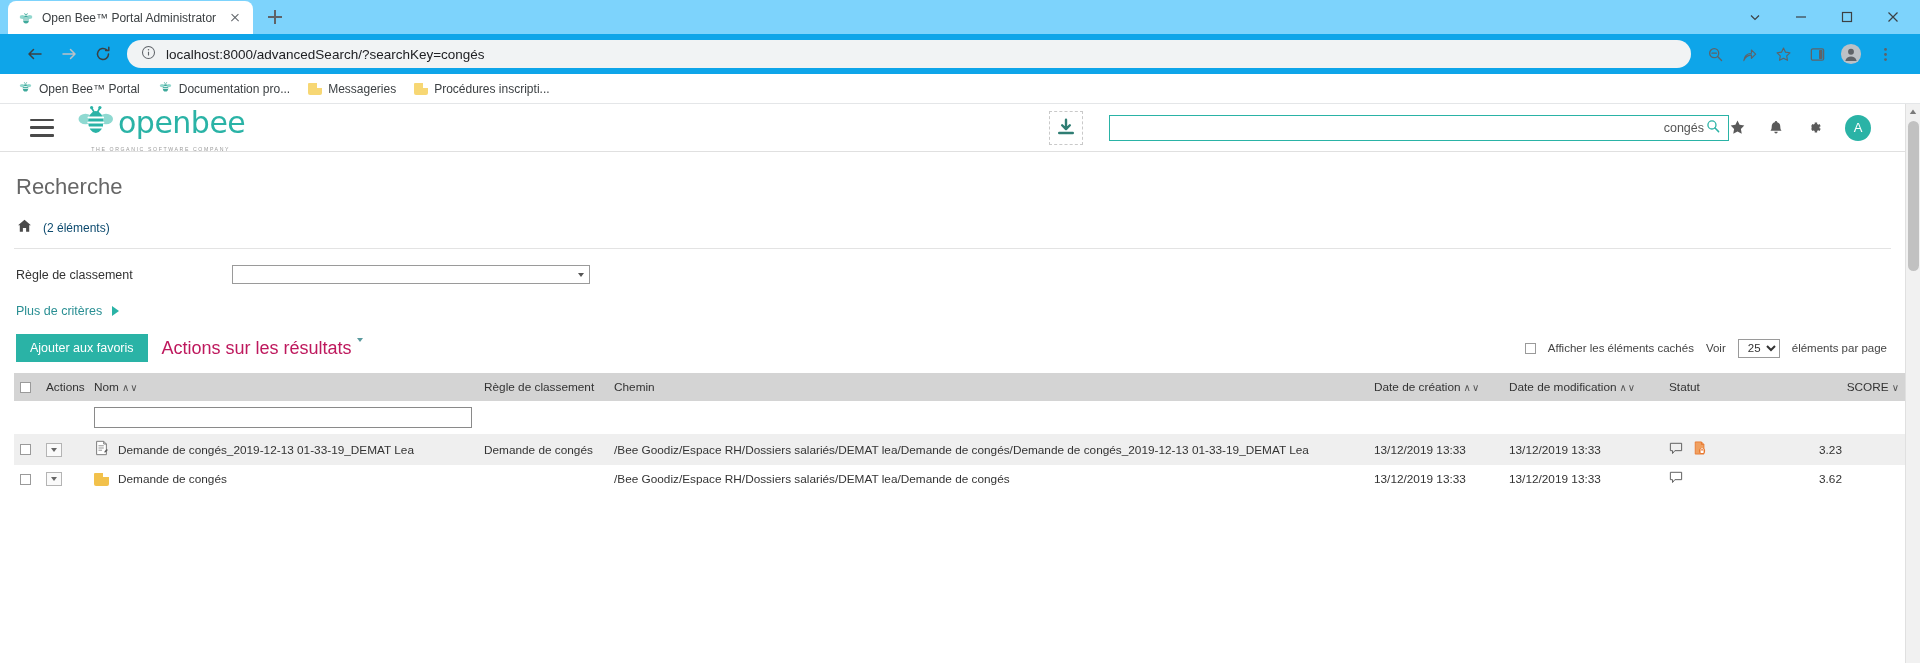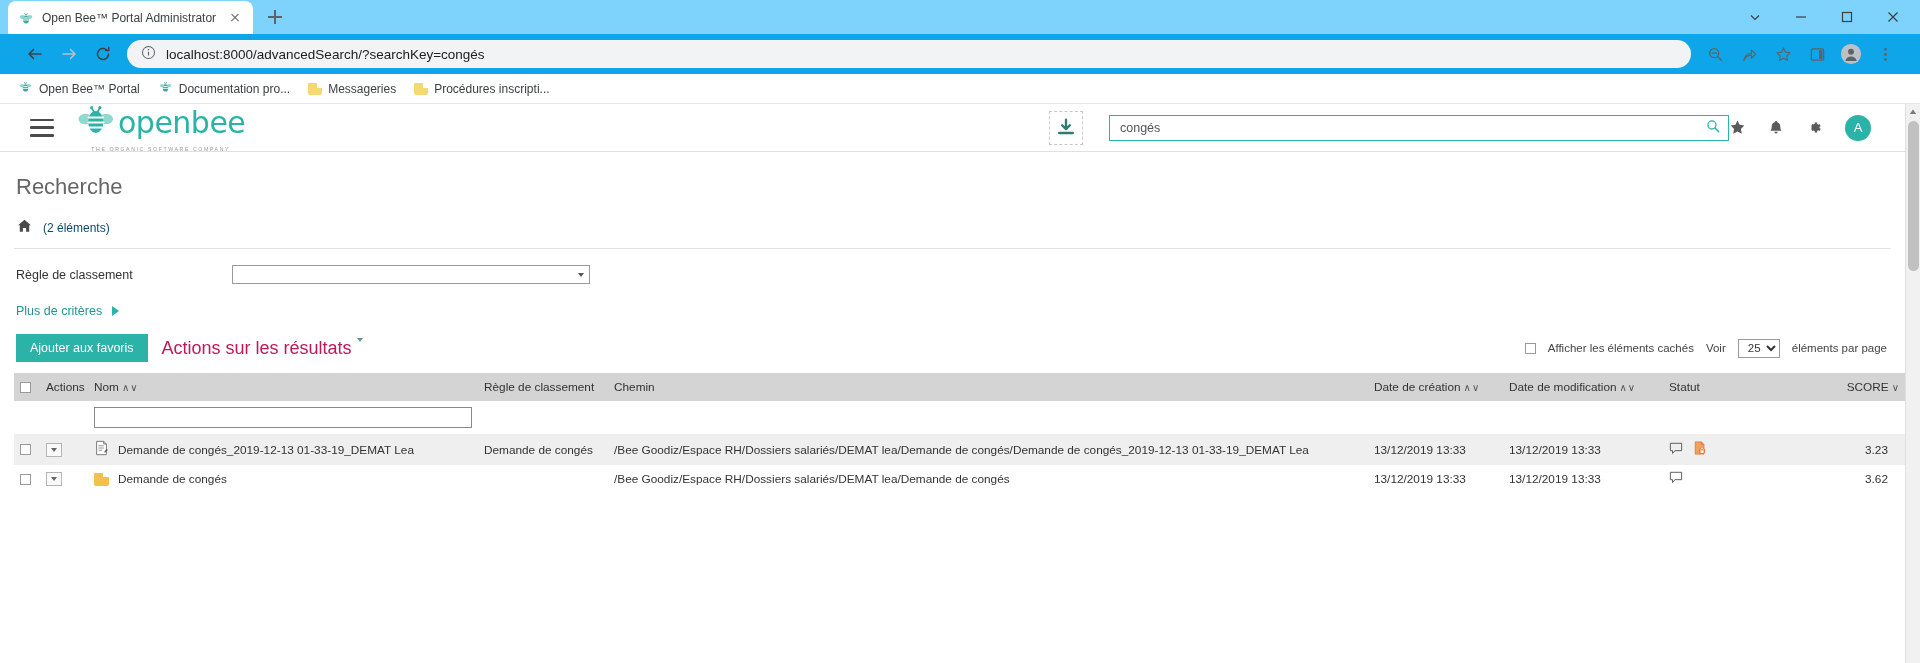--- a/index.html
+++ b/index.html
@@ -110,21 +110,21 @@
     width: 34px; height: 34px; border: 1px dashed #c9c9c9;
     display:flex; align-items:center; justify-content:center; cursor:pointer;
     flex: 0 0 34px;
   }
   .search-box {
     width: 620px; height: 26px; border: 1px solid #2ab3a6; margin-left: 26px;
     display: flex; align-items: center; padding: 0 8px; flex: 0 0 620px;
   }
   .search-input {
     border: none; outline: none; flex: 1; font-size: 12.5px; color: #555;
-    font-family: "Liberation Sans", sans-serif; background: transparent; min-width: 0;
+    font-family: "Liberation Sans", sans-serif; background: transparent; min-width: 0; text-align: right;
   }
   .hdr-icons { display:flex; align-items:center; gap: 22px; margin-left: auto; padding-right: 4px; }
   .hdr-ico { cursor:pointer; display:flex; align-items:center; }
   .avatar {
     width: 26px; height: 26px; border-radius: 50%; background: #2ab3a6;
     color:#fff; font-size: 13px; display:flex; align-items:center; justify-content:center;
     cursor:pointer;
   }
 
   .content { padding: 0 14px; }
@@ -190,21 +190,21 @@
   .caret-tiny { width:0;height:0;border-left:3px solid transparent;border-right:3px solid transparent;border-top:4px solid #666; }
   .namecell { display:flex; align-items:center; gap: 9px; }
   .folder-ico {
     width: 15px; height: 13px; background: #f2c14b; border-radius: 1px 2px 2px 2px; flex:0 0 15px; position:relative;
   }
   .folder-ico:after {
     content:""; position:absolute; right:0; top:0; width:6px; height:4px; background:#fff;
     border-left: 1px solid #f2c14b;
   }
   .statuscell { display:flex; align-items:center; gap: 10px; }
-  .score { text-align: right; padding-right: 20px !important; }
+  .score { text-align: left; padding-right: 20px !important; }
   .th-score { text-align: right !important; padding-right: 8px !important; }
 
   
   .scrollbar {
     width: 15px; background: #f1f1f1; border-left: 1px solid #e0e0e0;
     display:flex; flex-direction:column; align-items:center; flex:0 0 15px;
   }
   .sb-arrow { height: 15px; width:15px; display:flex; align-items:center; justify-content:center; cursor:pointer; }
   .sb-thumb { width: 11px; background: #c1c1c1; border-radius: 6px; margin-top: 2px; height: 150px; cursor:pointer; }
 </style>

